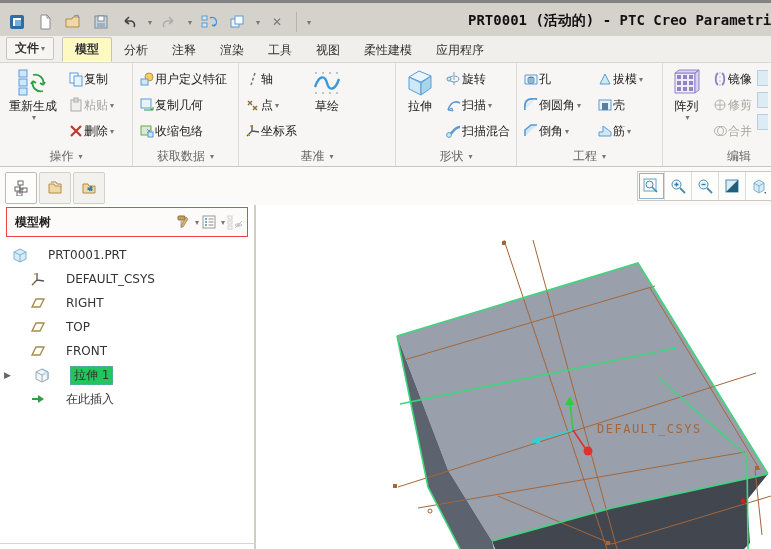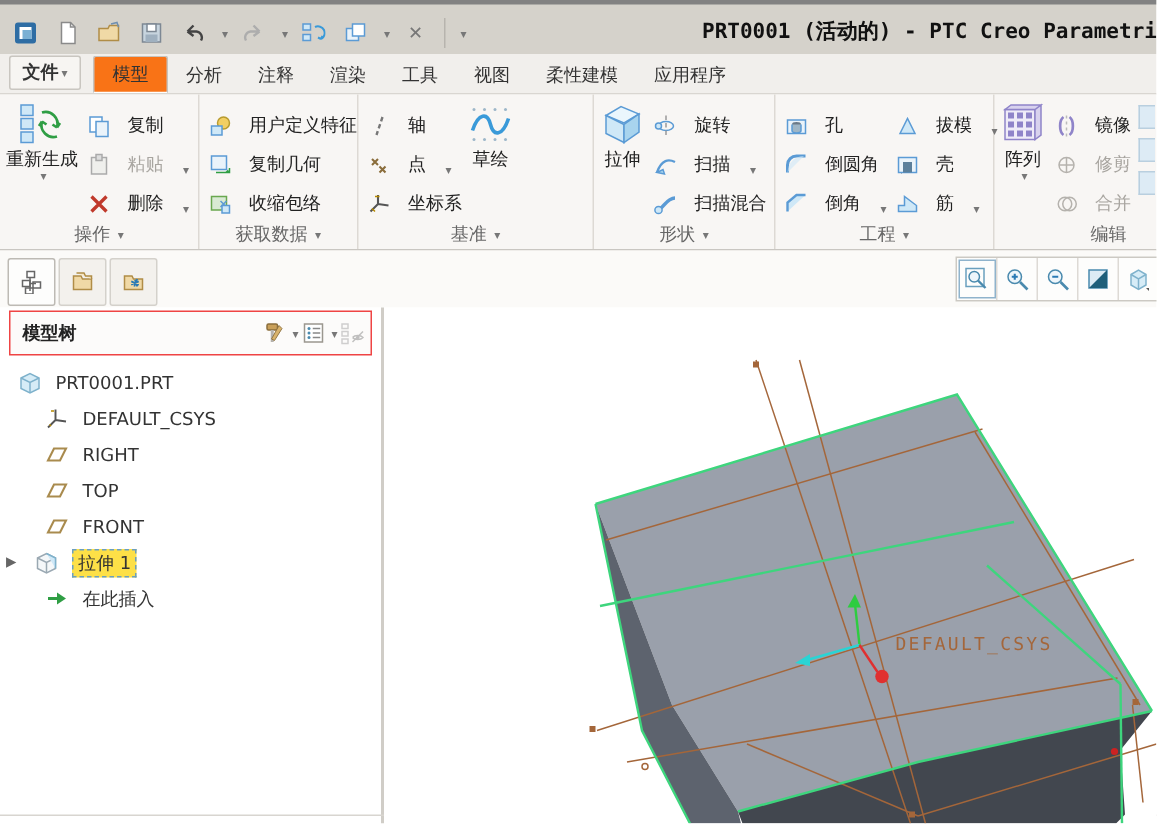--- a/index.html
+++ b/index.html
@@ -11,28 +11,28 @@
   #titlebar{position:absolute;left:0;top:0;width:771px;height:36px;background:#d5d2cb;border-top:3px solid #828282;box-sizing:border-box}
   #qat{position:absolute;left:6px;top:6px;height:26px;display:flex;align-items:center;gap:6px}
   .qbtn{width:22px;height:22px;display:flex;align-items:center;justify-content:center}
   .qsep{width:1px;height:20px;background:#b7b4ae;margin:0 2px}
   #window-title{position:absolute;left:468px;top:9px;width:303px;white-space:nowrap;overflow:hidden;
        font-family:"DejaVu Sans Mono",monospace;font-weight:bold;font-size:14px;color:#111}
   
   #menubar{position:absolute;left:0;top:36px;width:771px;height:27px;background:#f1efec;border-bottom:1px solid #d9d6d1;box-sizing:border-box;display:flex;align-items:flex-end}
   .filebtn{height:21px;margin:0 8px 2px 6px;padding:0 8px;display:flex;align-items:center;border:1px solid #c9c6c0;border-radius:2px;background:#f7f5f2;font-weight:bold;color:#333}
   .tab{height:23px;padding:0 12px;display:flex;align-items:center;color:#333;margin-bottom:0}
-  .tab.active{background:#f97316;border:1px solid #c6c3be;border-bottom:1px solid #fff;font-weight:normal;border-radius:2px 2px 0 0}
+  .tab.active{background:#fef9c3;border:1px solid #c6c3be;border-bottom:1px solid #fff;font-weight:bold;border-radius:2px 2px 0 0}
   
   #ribbon{position:absolute;left:0;top:63px;width:771px;height:104px;background:#f8f6f4;border-bottom:1px solid #c9c6c1;box-sizing:border-box;display:flex}
   .group{height:100%;border-right:1px solid #ddd9d4;box-sizing:border-box;display:flex;flex-direction:column;position:relative;flex:0 0 auto}
   .gbody{flex:1;display:flex;padding:3px 3px 0 3px;gap:2px}
   .glabel{height:19px;display:flex;align-items:center;justify-content:center;color:#666;gap:3px}
   .col{display:flex;flex-direction:column;justify-content:flex-start}
-  .rbtn{display:flex;align-items:flex-end;gap:11px;height:26px;padding:0 3px;white-space:nowrap}
+  .rbtn{display:flex;align-items:center;gap:0;height:26px;padding:0 3px;white-space:nowrap}
   .big{width:60px;display:flex;flex-direction:column;align-items:center;padding-top:1px;text-align:left}
   .big .blabel{margin-top:1px;line-height:13px}
   .disabled{color:#a8a5a0}
   .i16{width:16px;height:16px;flex:0 0 16px}
   .i32{width:32px;height:32px}
   .cutcol{display:flex;flex-direction:column;gap:6px;padding-top:4px}
   .cuticon{width:10px;height:14px;border:1px solid #b9cfdf;border-right:none;background:#ddebf5}
   
   #workrow{position:absolute;left:0;top:167px;width:771px;height:38px;background:#fbfaf8}
   #navtabs{position:absolute;left:5px;top:5px;display:flex;gap:2px}
@@ -41,25 +41,25 @@
   #gtoolbar{position:absolute;left:637px;top:4px;display:flex;border:1px solid #ccc9c3;background:#fdfdfc}
   .gbtn{width:26px;height:28px;display:flex;align-items:center;justify-content:center;border-right:1px solid #dddad5}
   .gbtn:last-child{border-right:none}
   .gbtn.pressed{outline:1px solid #8fb3cc;outline-offset:-2px}
   
   #panel{position:absolute;left:0;top:205px;width:254px;height:338px;background:#fff}
   #panel-divider{position:absolute;left:254px;top:205px;width:2px;height:344px;background:#d0cdc7}
   #tree-header{position:absolute;left:6px;top:2px;width:242px;height:30px;border:1px solid #ef4444;background:#fcfbfa;box-sizing:border-box;display:flex;align-items:center}
   #tree-header .title{font-weight:bold;color:#222;margin-left:8px}
   #tree-header .hicons{margin-left:auto;display:flex;align-items:center;gap:2px;margin-right:4px}
-  .trow{display:flex;align-items:center;height:24px;gap:9px}
+  .trow{display:flex;align-items:center;height:24px;gap:20px}
   .indent1{padding-left:8px}
   .indent2{padding-left:26px}
   .tlabel{color:#333}
-  .sel{background:#fde047;border:1px dashed #6b9fc0;padding:0 3px}
+  .sel{background:#22c55e;border:1px dashed #6b9fc0;padding:0 3px}
   .expander{width:10px;color:#666;font-size:9px}
   #tree{position:absolute;left:4px;top:38px;width:246px}
   
   #bottomline{position:absolute;left:0;top:543px;width:771px;height:1px;background:#d8d5d0}
   #canvas{position:absolute;left:256px;top:205px;width:515px;height:344px;background:#fff}
 </style>
 </head>
 <body>
 
 <div id="titlebar">

